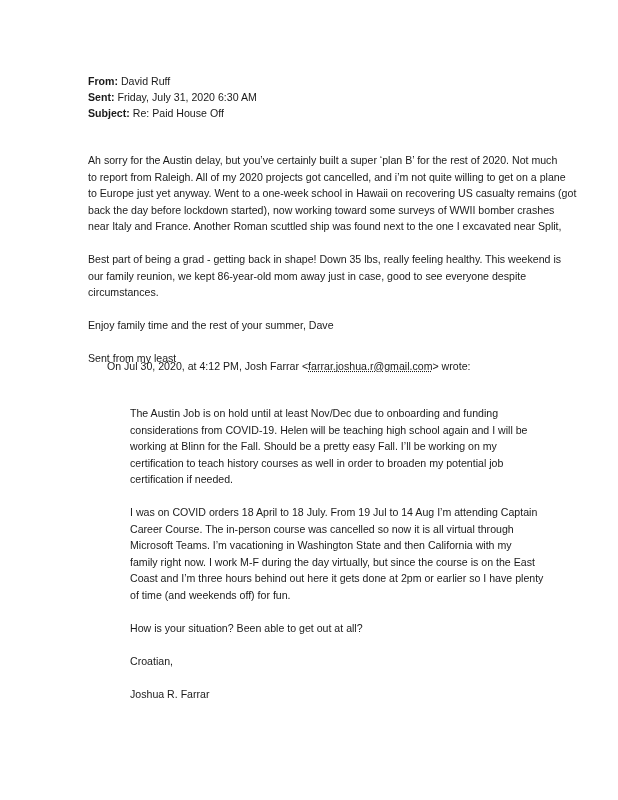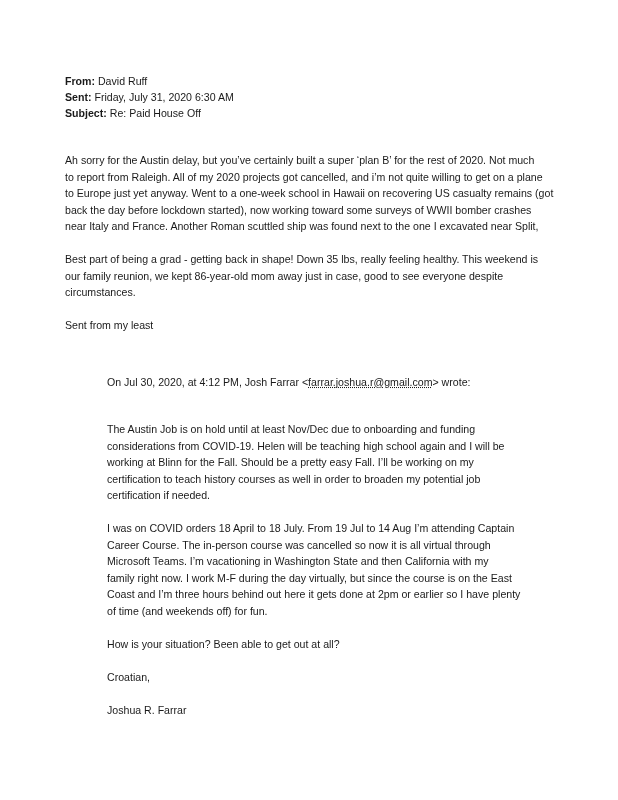--- a/index.html
+++ b/index.html
@@ -1,24 +1,24 @@
 <!DOCTYPE html>
 <html><head>
 <meta charset="utf-8">
 <style>
   html, body { margin: 0; padding: 0; background: #ffffff; }
   body { width: 618px; height: 800px; position: relative; overflow: hidden;
          font-family: "Liberation Sans", sans-serif; color: #1a1a1a; font-size: 10.6px; }
   .page { position: absolute; left: 0; top: 0; width: 618px; height: 800px; }
   .hdr { position: absolute; left: 65px; top: 73px; line-height: 16.2px; }
   .hdr b { font-weight: bold; }
-  .line { white-space: nowrap; }
+  .line { white-space: nowrap; margin-left: 23px; }
   .body { position: absolute; left: 65px; top: 152px; width: 540px; line-height: 16.5px; }
   .body p { margin: 0 0 16.5px 0; }
-  .quote { position: absolute; left: 107px; top: 374px; width: 500px; line-height: 16.5px; }
+  .quote { position: absolute; left: 107px; top: 358px; width: 500px; line-height: 16.5px; }
   .quote p { margin: 0 0 16.5px 0; }
   .email-link { text-decoration: underline dotted; color: #1a1a1a; }
   .gap-big { height: 14px; }
 </style>
 </head>
 <body>
 
 <div class="page">
 
   <div class="hdr">
@@ -41,20 +41,23 @@
       <span class="line" style="display:block">Ah sorry for the Austin delay, but you’ve certainly built a super ‘plan B’ for the rest of 2020.  Not much</span>
       <span class="line" style="display:block">to report from Raleigh.  All of my 2020 projects got cancelled, and i’m not quite willing to get on a plane</span>
       <span class="line" style="display:block">to Europe just yet anyway.  Went to a one-week school in Hawaii on recovering US casualty remains (got</span>
       <span class="line" style="display:block">back the day before lockdown started), now working toward some surveys of WWII bomber crashes</span>
       <span class="line" style="display:block">near Italy and France.  Another Roman scuttled ship was found next to the one I excavated near Split,</span>
     </p>
     <p>
       <span class="line" style="display:block">Best part of being a grad - getting back in shape!  Down 35 lbs, really feeling healthy. This weekend is</span>
       <span class="line" style="display:block">our family reunion, we kept 86-year-old mom away just in case, good to see everyone despite</span>
       <span class="line" style="display:block">circumstances.</span>
+    </p>
+    <p>
+      <span class="line" style="display:block">Enjoy family time and the rest of your summer, Dave</span>
     </p>
     <p>
       <span class="line" style="display:block">Sent from my least</span>
     </p>
   </div>
 
   <div class="quote">
     <p class="line">
       <span>On Jul 30, 2020, at 4:12 PM, Josh Farrar &lt;</span><a class="email-link">farrar.joshua.r@gmail.com</a><span>&gt; wrote:</span>
     </p>

